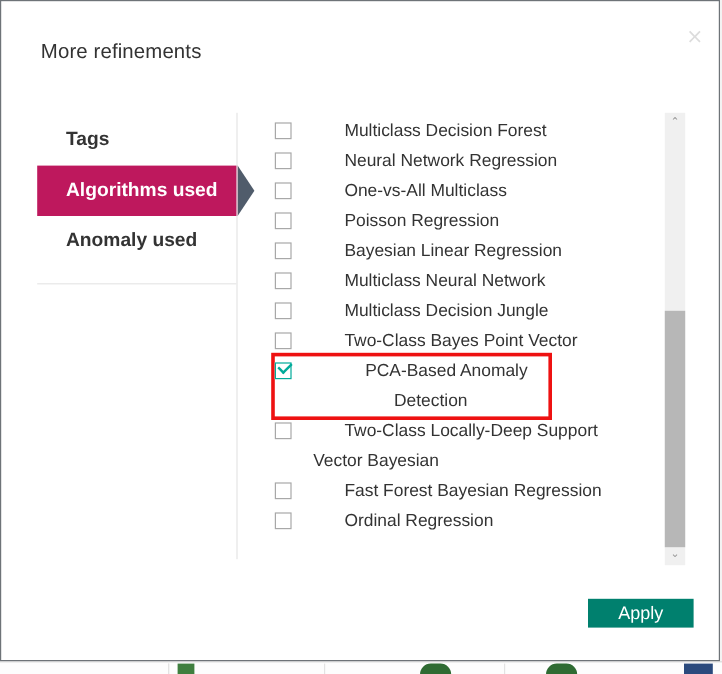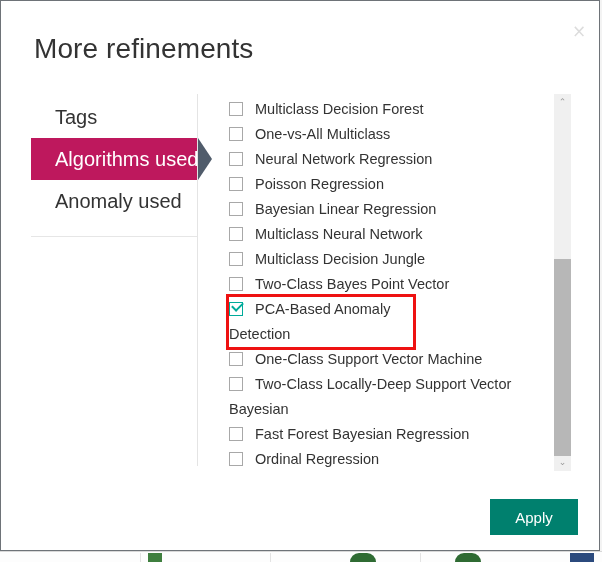--- a/index.html
+++ b/index.html
@@ -49,21 +49,21 @@
     height: 551px;
     background: #ffffff;
     border: 1px solid #6e7378;
     box-sizing: border-box;
   }
 
   .dlg-title {
     position: absolute;
     left: 33px;
     top: 32px;
-    font-size: 28px;
+    font-size: 17px;
     color: #333333;
     font-weight: 400;
     letter-spacing: 0.1px;
     white-space: nowrap;
   }
 
   .close-btn {
     position: absolute;
     left: 566px;
     top: 18px;
@@ -82,26 +82,27 @@
   .tabs {
     position: absolute;
     left: 30px;
     top: 95px;
     width: 167px;
   }
   .tab {
     position: relative;
     height: 42px;
     line-height: 42px;
-    font-size: 20px;
+    font-size: 16px;
     color: #333333;
     padding-left: 24px;
     box-sizing: border-box;
     cursor: pointer;
     white-space: nowrap;
+    font-weight: bold;
   }
   .tab.selected {
     background: #be185d;
     color: #ffffff;
     width: 167px;
   }
   .tab.selected::after {
     content: "";
     position: absolute;
     left: 167px;
@@ -135,20 +136,21 @@
   .list {
     position: absolute;
     left: 228px;
     top: 96px;
     width: 308px;
   }
   .cb-row {
     position: relative;
     min-height: 25px;
     cursor: pointer;
+    padding-left: 32px;
   }
   .cb-box {
     position: absolute;
     left: 0;
     top: 5px;
     width: 14px;
     height: 14px;
     border: 1px solid #a8a8a8;
     background: #ffffff;
     box-sizing: border-box;
@@ -175,22 +177,23 @@
     top: -1px;
     width: 9px;
     height: 5px;
     border-left: 2px solid #00ab9a;
     border-bottom: 2px solid #00ab9a;
     transform: rotate(-45deg);
   }
   .cb-row.highlighted {
     outline: 3px solid #ee1111;
     outline-offset: 0;
-    width: 184px;
-    box-sizing: border-box;
+    width: 228px;
+    box-sizing: border-box;
+    text-align: center;
   }
 
   
   .sb {
     position: absolute;
     left: 553px;
     top: 93px;
     width: 17px;
     height: 377px;
     background: #f0f0f0;
@@ -221,21 +224,21 @@
     background: #b7b7b7;
     cursor: pointer;
   }
 
   
   .apply-btn {
     position: absolute;
     left: 489px;
     top: 498px;
     width: 88px;
-    height: 36px;
+    height: 24px;
     background: #00806e;
     color: #ffffff;
     border: 0;
     font-family: "Liberation Sans", sans-serif;
     font-size: 15px;
     cursor: pointer;
     padding: 0;
   }
 </style>
 </head>
@@ -276,26 +279,26 @@
 
   <div class="list">
 
     <div class="cb-row">
       <span class="cb-box"></span>
       <span class="cb-text">Multiclass Decision Forest</span>
     </div>
 
     <div class="cb-row">
       <span class="cb-box"></span>
+      <span class="cb-text">Neural Network Regression</span>
+    </div>
+
+    <div class="cb-row">
+      <span class="cb-box"></span>
       <span class="cb-text">One-vs-All Multiclass</span>
-    </div>
-
-    <div class="cb-row">
-      <span class="cb-box"></span>
-      <span class="cb-text">Neural Network Regression</span>
     </div>
 
 
     <div class="cb-row">
       <span class="cb-box"></span>
       <span class="cb-text">Poisson Regression</span>
     </div>
 
     <div class="cb-row">
       <span class="cb-box"></span>
@@ -317,24 +320,20 @@
       <span class="cb-text">Two-Class Bayes Point Vector</span>
     </div>
 
     <div class="cb-row checked highlighted">
       <span class="cb-box">
           <span class="tick"></span>
         </span>
       <span class="cb-text">PCA-Based Anomaly Detection</span>
     </div>
 
-    <div class="cb-row">
-      <span class="cb-box"></span>
-      <span class="cb-text">One-Class Support Vector Machine</span>
-    </div>
 
     <div class="cb-row">
       <span class="cb-box"></span>
       <span class="cb-text">Two-Class Locally-Deep Support Vector Bayesian</span>
     </div>
 
     <div class="cb-row">
       <span class="cb-box"></span>
       <span class="cb-text">Fast Forest Bayesian Regression</span>
     </div>

